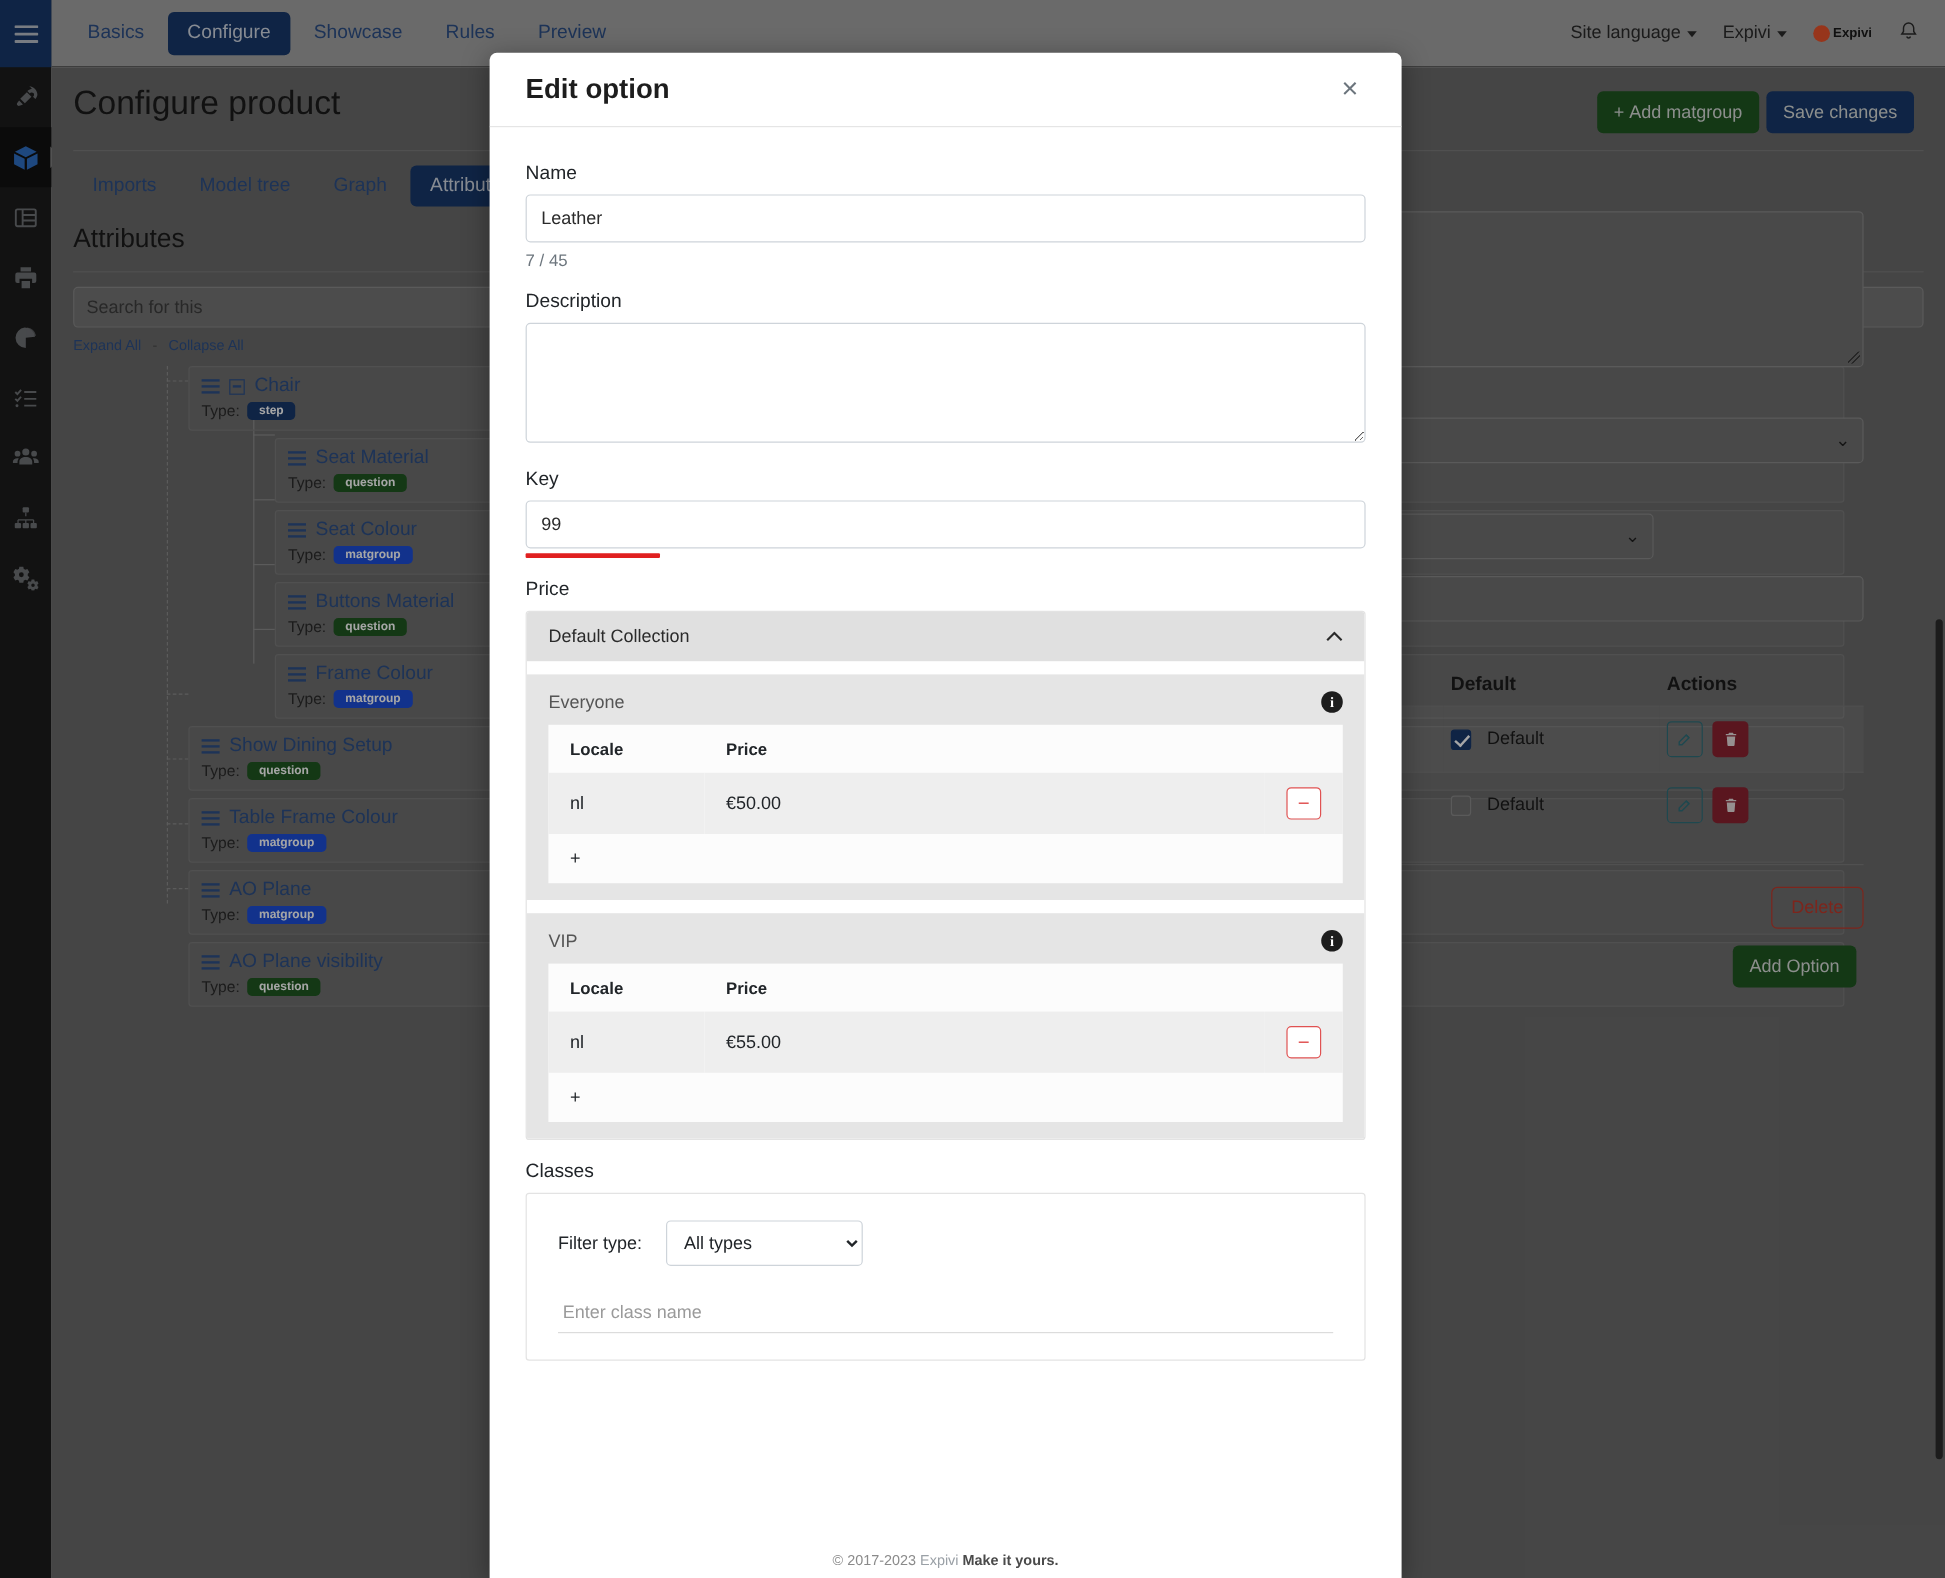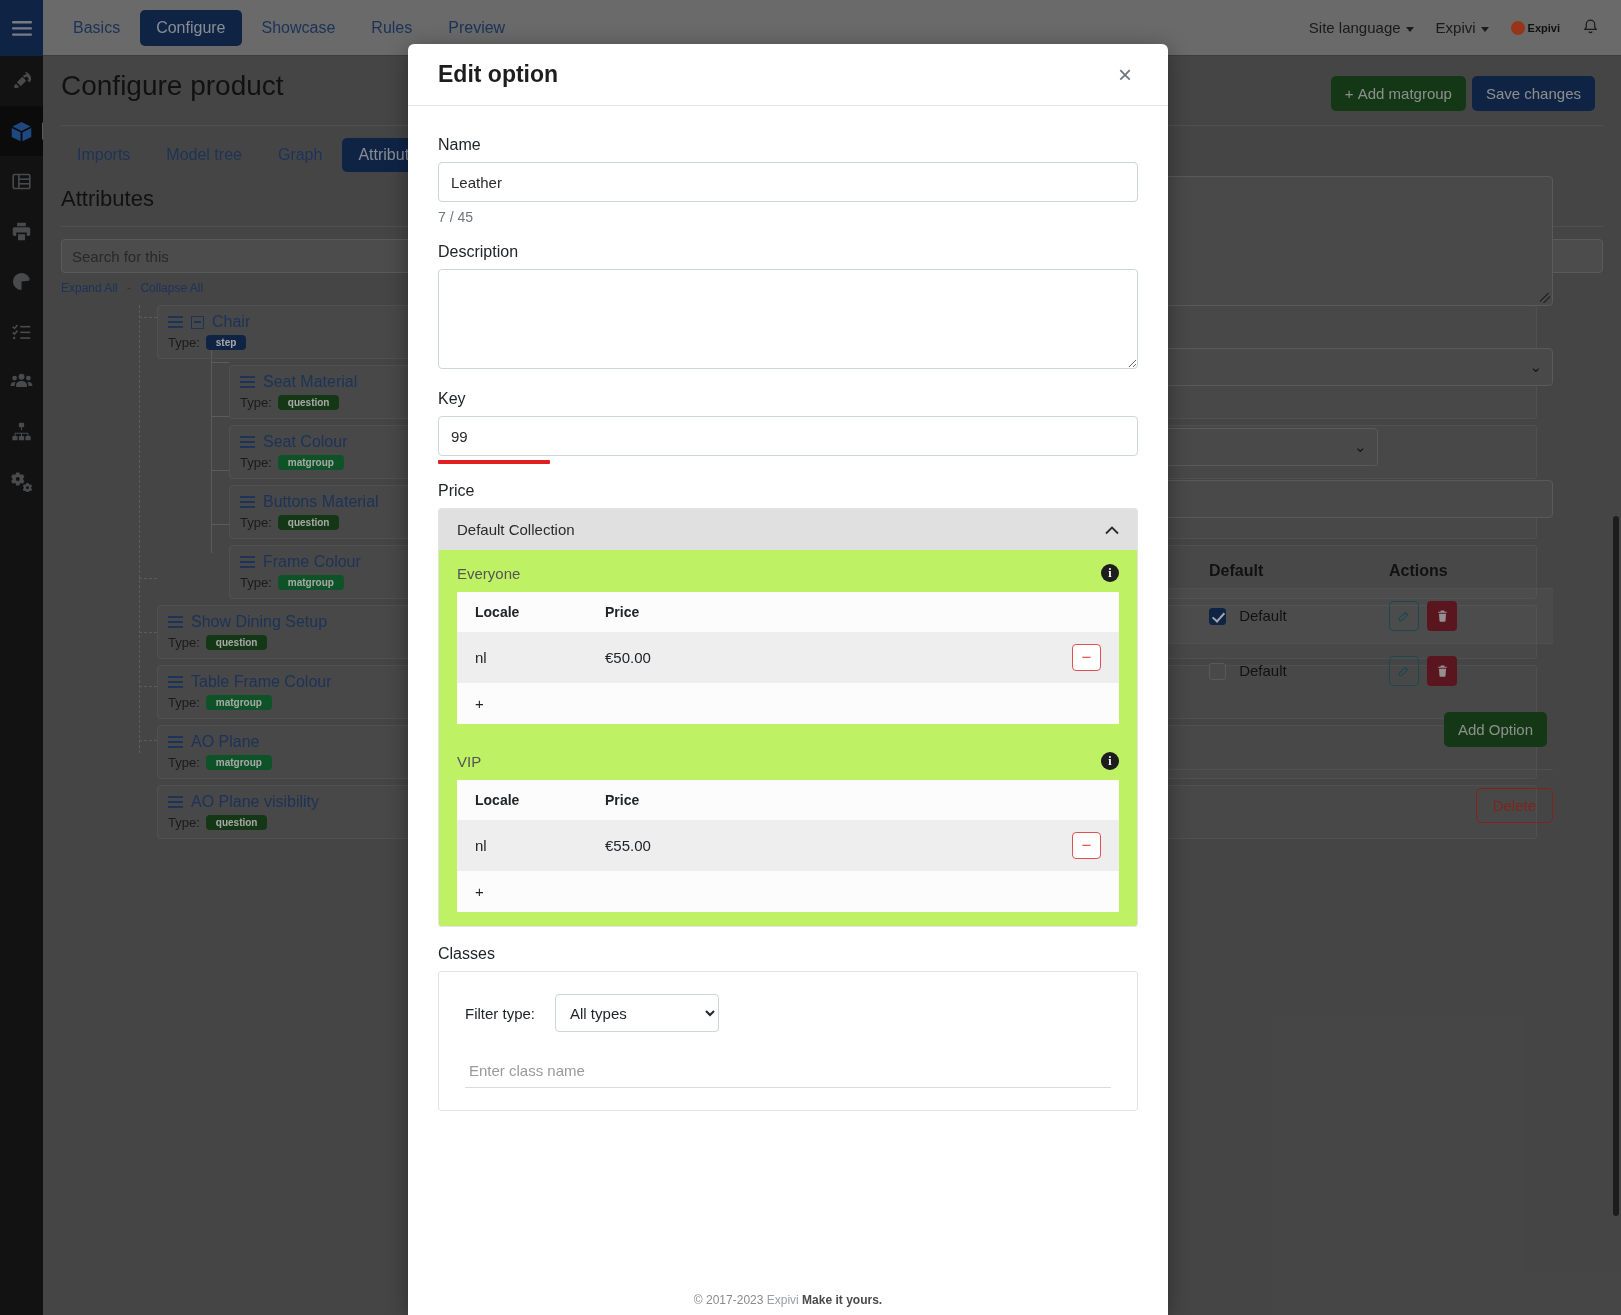--- a/index.html
+++ b/index.html
@@ -113,21 +113,21 @@
     border: 1px solid #7b7b7b; border-radius: 3px;
     background: rgba(255,255,255,0.03);
     padding: 7px 10px 8px 10px; margin-bottom: 6px;
     position: relative;
   }
   .node-title { color: #2d4f86; font-size: 16px; display: flex; align-items: center; gap: 8px; }
   .node-type { font-size: 13px; color: #2b2b2b; margin-top: 4px; display:flex; align-items:center; gap:6px;}
   .pill { color: #fff; font-size: 10px; padding: 2px 10px; border-radius: 4px; font-weight: bold; }
   .pill-step { background: #17386b; }
   .pill-question { background: #1f5721; }
-  .pill-matgroup { background: #15803d; }
+  .pill-matgroup { background: #1d4ed8; }
   .burger-ic { display:inline-block; width:15px; }
   .burger-ic i { display:block; height:2px; background:#2d4f86; margin:3px 0; }
   .sq-minus { display:inline-block; width:13px; height:13px; border:1.5px solid #2d4f86; position:relative;}
   .sq-minus::before{content:"";position:absolute;left:2px;right:2px;top:4.5px;height:1.5px;background:#2d4f86;}
 
   .guide-v { position:absolute; border-left: 1px dashed #8d8d8d; }
   .guide-h { position:absolute; border-top: 1px dashed #8d8d8d; }
   .guide-solid-v { position:absolute; border-left: 1px solid #8d8d8d; }
   .guide-solid-h { position:absolute; border-top: 1px solid #8d8d8d; }
 
@@ -215,21 +215,21 @@
     cursor:pointer;
   }
 
   .price-card { border:1px solid #e3e3e3; border-radius:3px; overflow:hidden; }
   .price-coll-head {
     background:#e0e0e0; padding: 12px 18px; font-size:15px; color:#2b2b2b;
     display:flex; align-items:center; cursor:pointer;
   }
   .price-coll-head .chev { margin-left:auto; color:#2b2b2b; }
   .price-group {
-    background:#bef264; padding: 0 0 14px 0;
+    background:#e5e5e5; padding: 0 0 14px 0; margin-top: 11px;
   }
   .pg-head {
     display:flex; align-items:center; padding: 14px 18px 10px 18px;
     font-size:15px; color:#555;
   }
   .info-ic {
     margin-left:auto; width:18px; height:18px; border-radius:50%;
     background:#1d1d1d; color:#fff; font-size:12px; font-weight:bold;
     display:flex; align-items:center; justify-content:center; font-family:"Liberation Serif", serif;
   }
@@ -635,25 +635,25 @@
                 </span>
                 <span class="iconbtn del" style="margin-left:4px;">
                   <svg width="13" height="14" viewBox="0 0 24 24" fill="#e7dede">
                     <path d="M9 2h6l1 2h4v2H4V4h4l1-2zM5.5 8h13l-1 13a1.5 1.5 0 01-1.5 1.4H8a1.5 1.5 0 01-1.5-1.4L5.5 8z"></path>
                     </svg>
                 </span>
               </td>
             </tr>
           </tbody>
         </table>
+        <div style="border-top:1px solid #7b7b7b; margin-top:22px; padding-top:18px; text-align:right;">
+          <button class="btn-outline-red">Delete</button>
+        </div>
         <div style="text-align:right; padding: 14px 6px 0 0;">
           <button class="btn btn-green">Add Option</button>
-        </div>
-        <div style="border-top:1px solid #7b7b7b; margin-top:22px; padding-top:18px; text-align:right;">
-          <button class="btn-outline-red">Delete</button>
         </div>
       </div>
     </div>
 
     <div class="pagescroll"></div>
   </div>
 
   <div class="backdrop"></div>
 
   <div class="modal">

